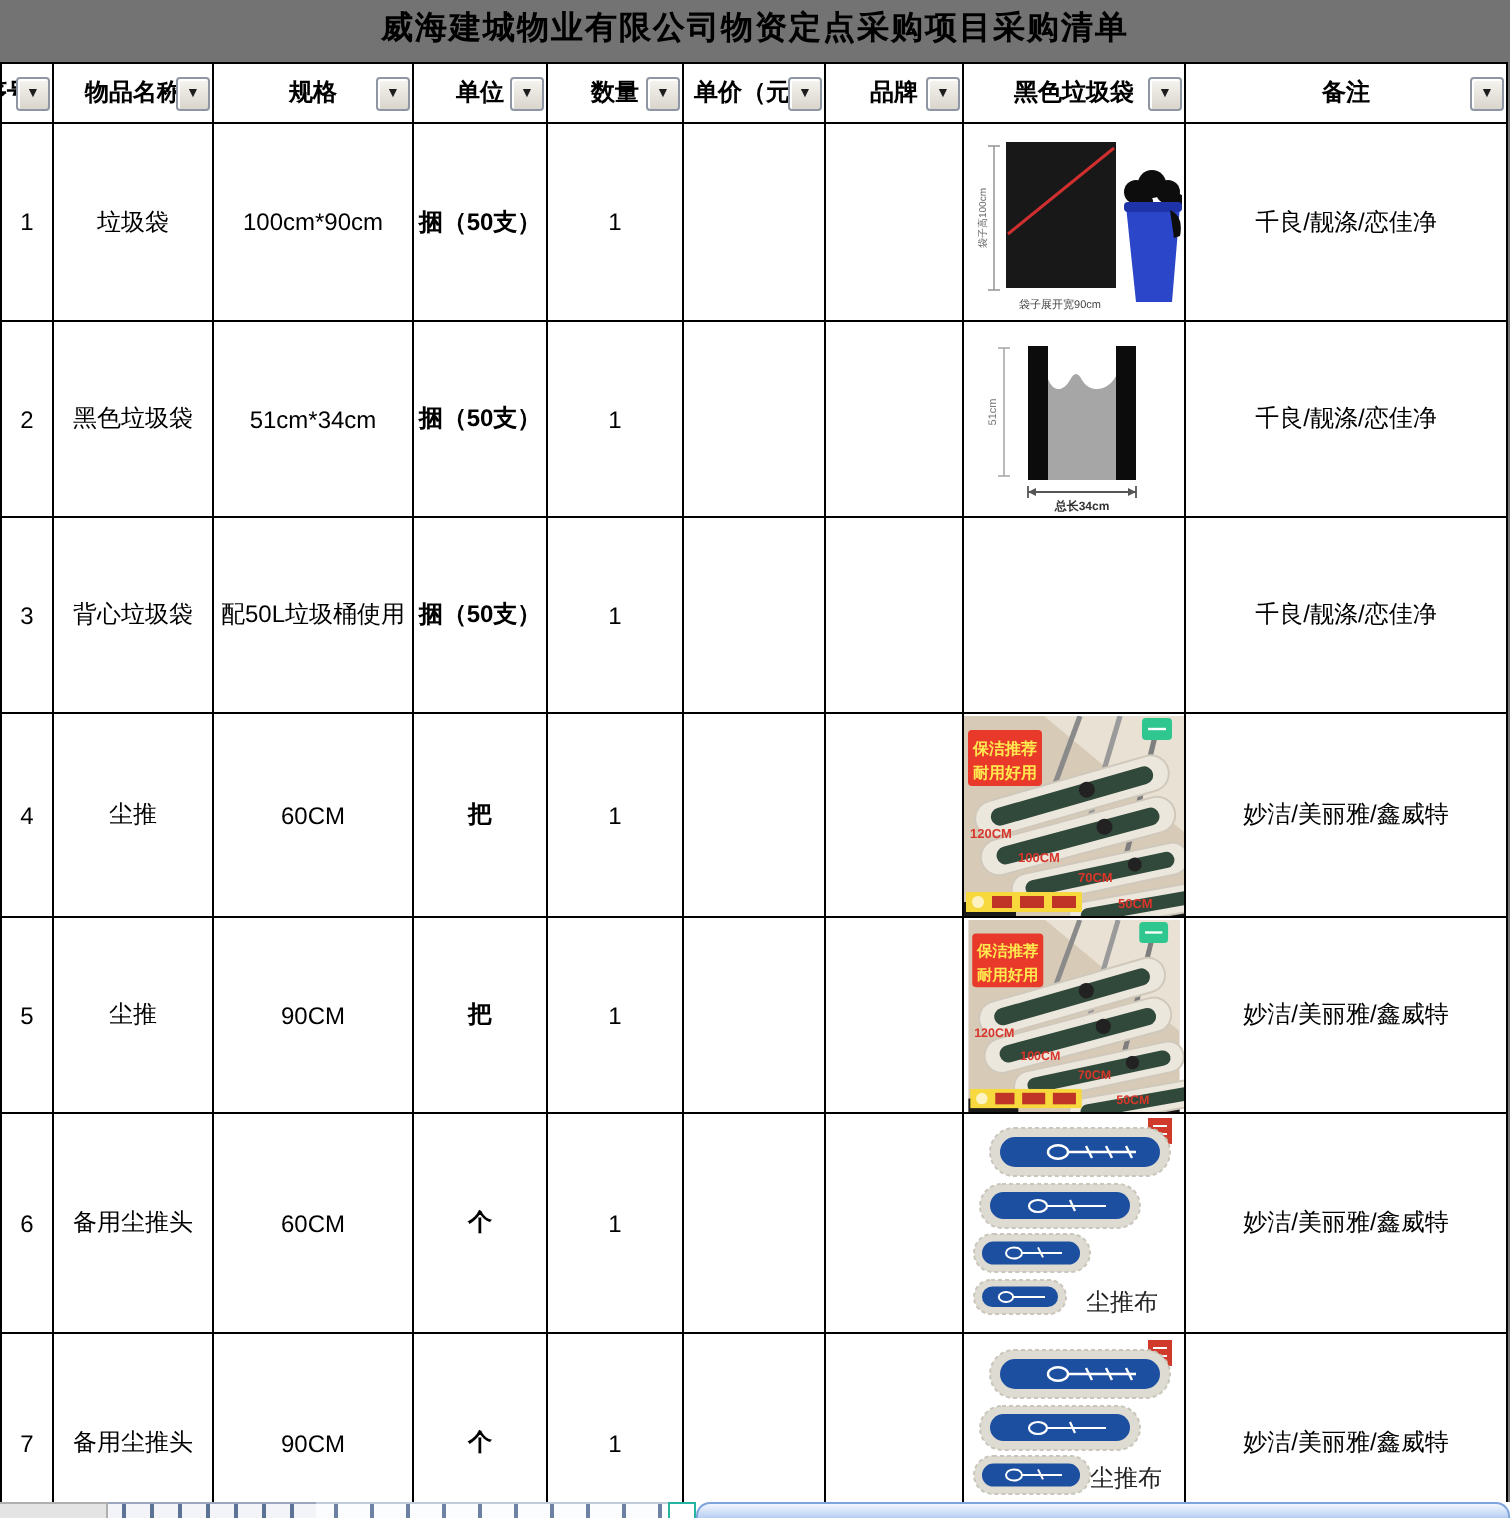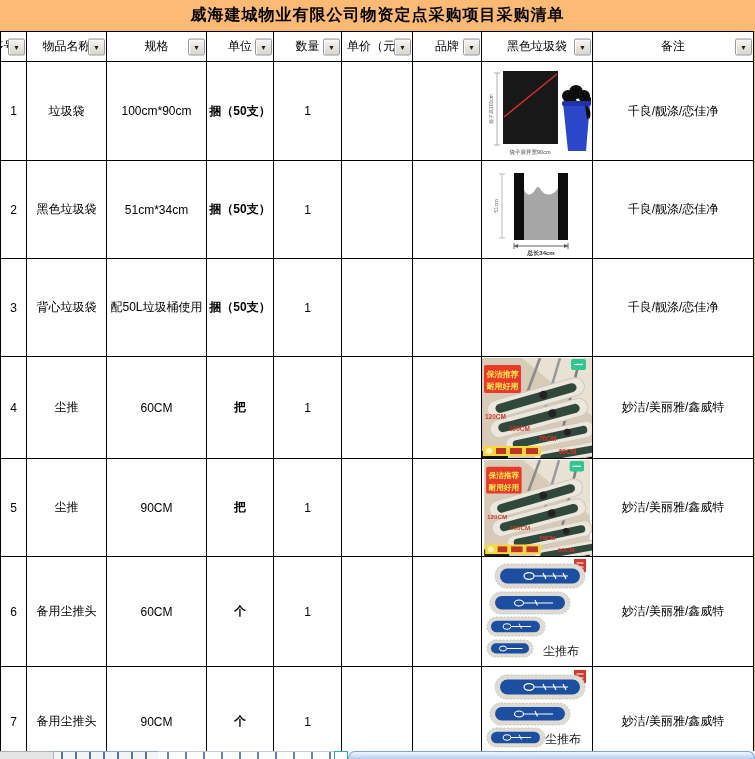--- a/index.html
+++ b/index.html
@@ -1,22 +1,22 @@
 <!DOCTYPE html>
 <html><head>
 <meta charset="utf-8">
 <style>
   html,body{margin:0;padding:0;background:#fff;}
-  #app{position:relative;width:755px;height:759px;overflow:hidden;background:#fdba74;
+  #app{position:relative;width:755px;height:759px;overflow:hidden;background:#737373;
        font-family:"Liberation Sans","DejaVu Sans",sans-serif;color:#000;}
   .title{height:31px;line-height:30px;text-align:center;font-size:16px;font-weight:bold;letter-spacing:1px;}
   table.sheet{border-collapse:collapse;table-layout:fixed;margin-left:0;}
   table.sheet td,table.sheet th{border:1px solid #000;padding:0;vertical-align:middle;text-align:center;
        font-size:12px;overflow:hidden;background:#fff;}
-  table.sheet th{position:relative;font-weight:normal;height:29px;white-space:nowrap;overflow:visible;margin-top:36px;}
+  table.sheet th{position:relative;font-weight:bold;height:29px;white-space:nowrap;overflow:visible;margin-top:36px;}
   th.cut{overflow:hidden;}
   th.cut .hlabel{display:inline-block;margin-left:-20px;}
   .fbtn{position:absolute;right:1px;top:50%;transform:translateY(-50%);width:15px;height:15px;
        background:linear-gradient(#f7f5f1,#d9d5cc);border:1px solid #8f96a3;border-radius:2px;
        box-shadow:inset 1px 1px 0 #ffffff;display:flex;align-items:center;justify-content:center;
        font-size:7px;color:#1c1c1c;line-height:1;cursor:pointer;}
   td.unitcell{white-space:nowrap;overflow:visible;font-weight:bold;}
   td.imgcell{padding:0;}
   td.imgcell .imgwrap{display:flex;align-items:flex-start;justify-content:center;width:100%;height:100%;}
   td.img7{vertical-align:top;}

